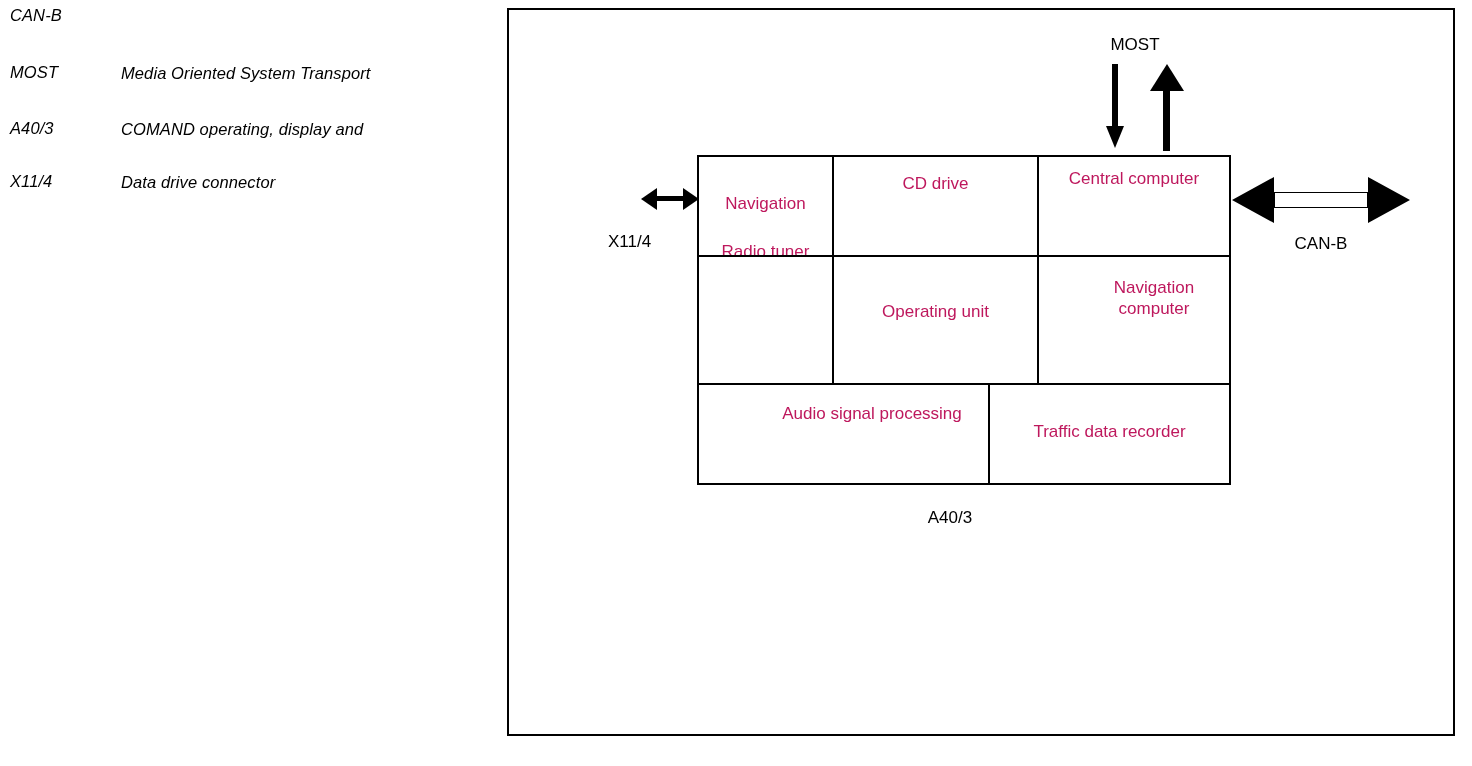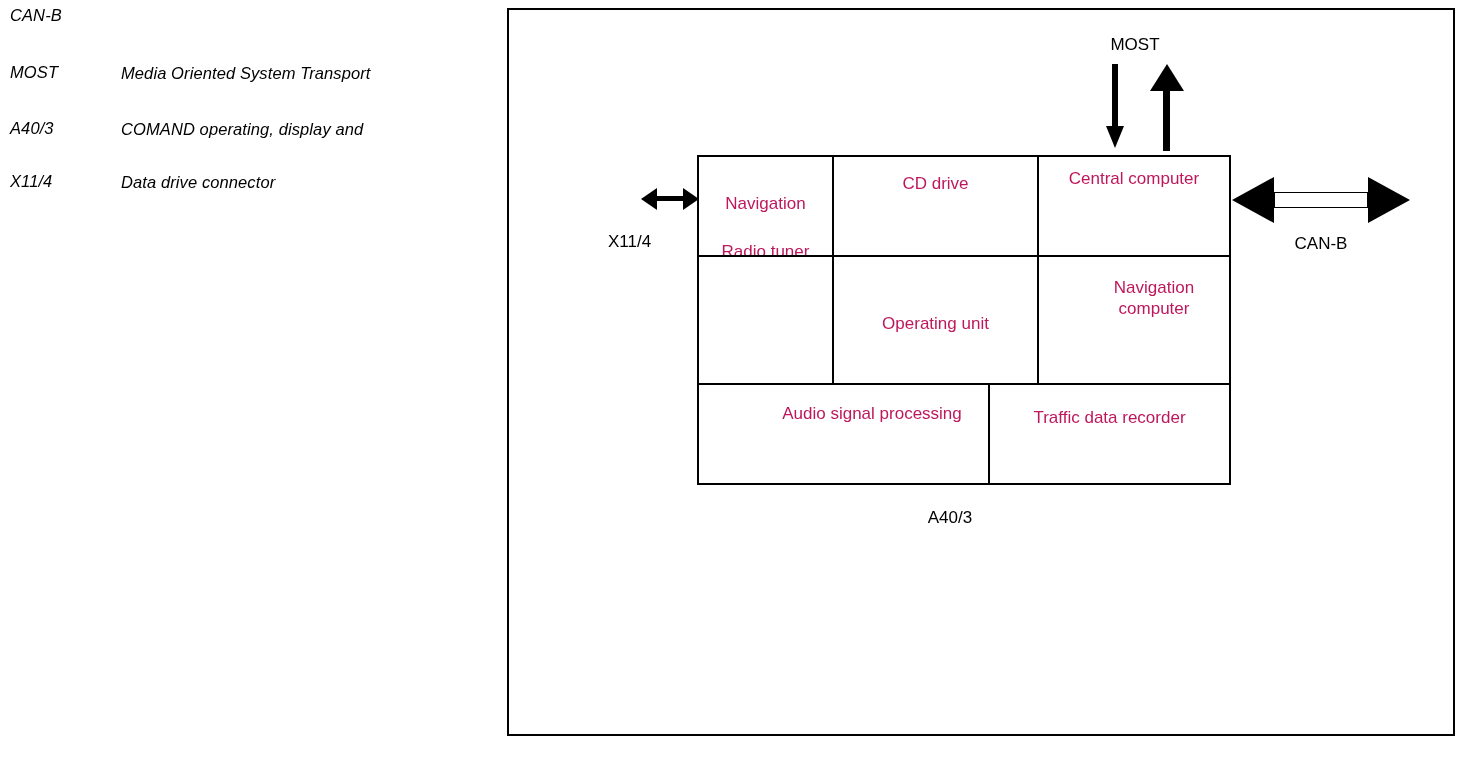--- a/index.html
+++ b/index.html
@@ -299,32 +299,32 @@
   <div class="cell" style="left:135px; top:0px; width:203px; height:98px; padding-top:16px;">
     <span class="cell-label">CD drive</span>
   </div>
   <div class="cell" style="left:340px; top:0px; width:190px; height:98px; padding-top:11px;">
     <span class="cell-label">Central computer</span>
   </div>
 
   <div class="cell" style="left:0px; top:84px; width:133px; height:143px; ">
     <span class="cell-label">Radio tuner</span>
   </div>
-  <div class="cell" style="left:135px; top:100px; width:203px; height:126px; padding-top:56px;">
+  <div class="cell" style="left:135px; top:100px; width:203px; height:126px; padding-top:44px;">
     <span class="cell-label">Operating unit</span>
   </div>
   <div class="cell" style="left:340px; top:116px; width:230px; height:126px; padding-top:4px;">
     <span class="cell-label">Navigation</span>
     <span class="cell-label">computer</span>
   </div>
 
   <div class="cell" style="left:0px; top:228px; width:346px; height:98px; padding-top:18px;">
     <span class="cell-label">Audio signal processing</span>
   </div>
-  <div class="cell" style="left:291px; top:228px; width:239px; height:98px; padding-top:22px;">
+  <div class="cell" style="left:291px; top:228px; width:239px; height:98px; padding-top:36px;">
     <span class="cell-label">Traffic data recorder</span>
   </div>
 
   <div class="vrule" style="left:133px; top:0px;   height:226px;"></div>
   <div class="vrule" style="left:338px; top:0px;   height:226px;"></div>
   <div class="vrule" style="left:289px; top:226px; height:100px;"></div>
   <div class="hrule" style="left:0px;   top:98px;  width:530px;"></div>
   <div class="hrule" style="left:0px;   top:226px; width:530px;"></div>
 
 </div>

